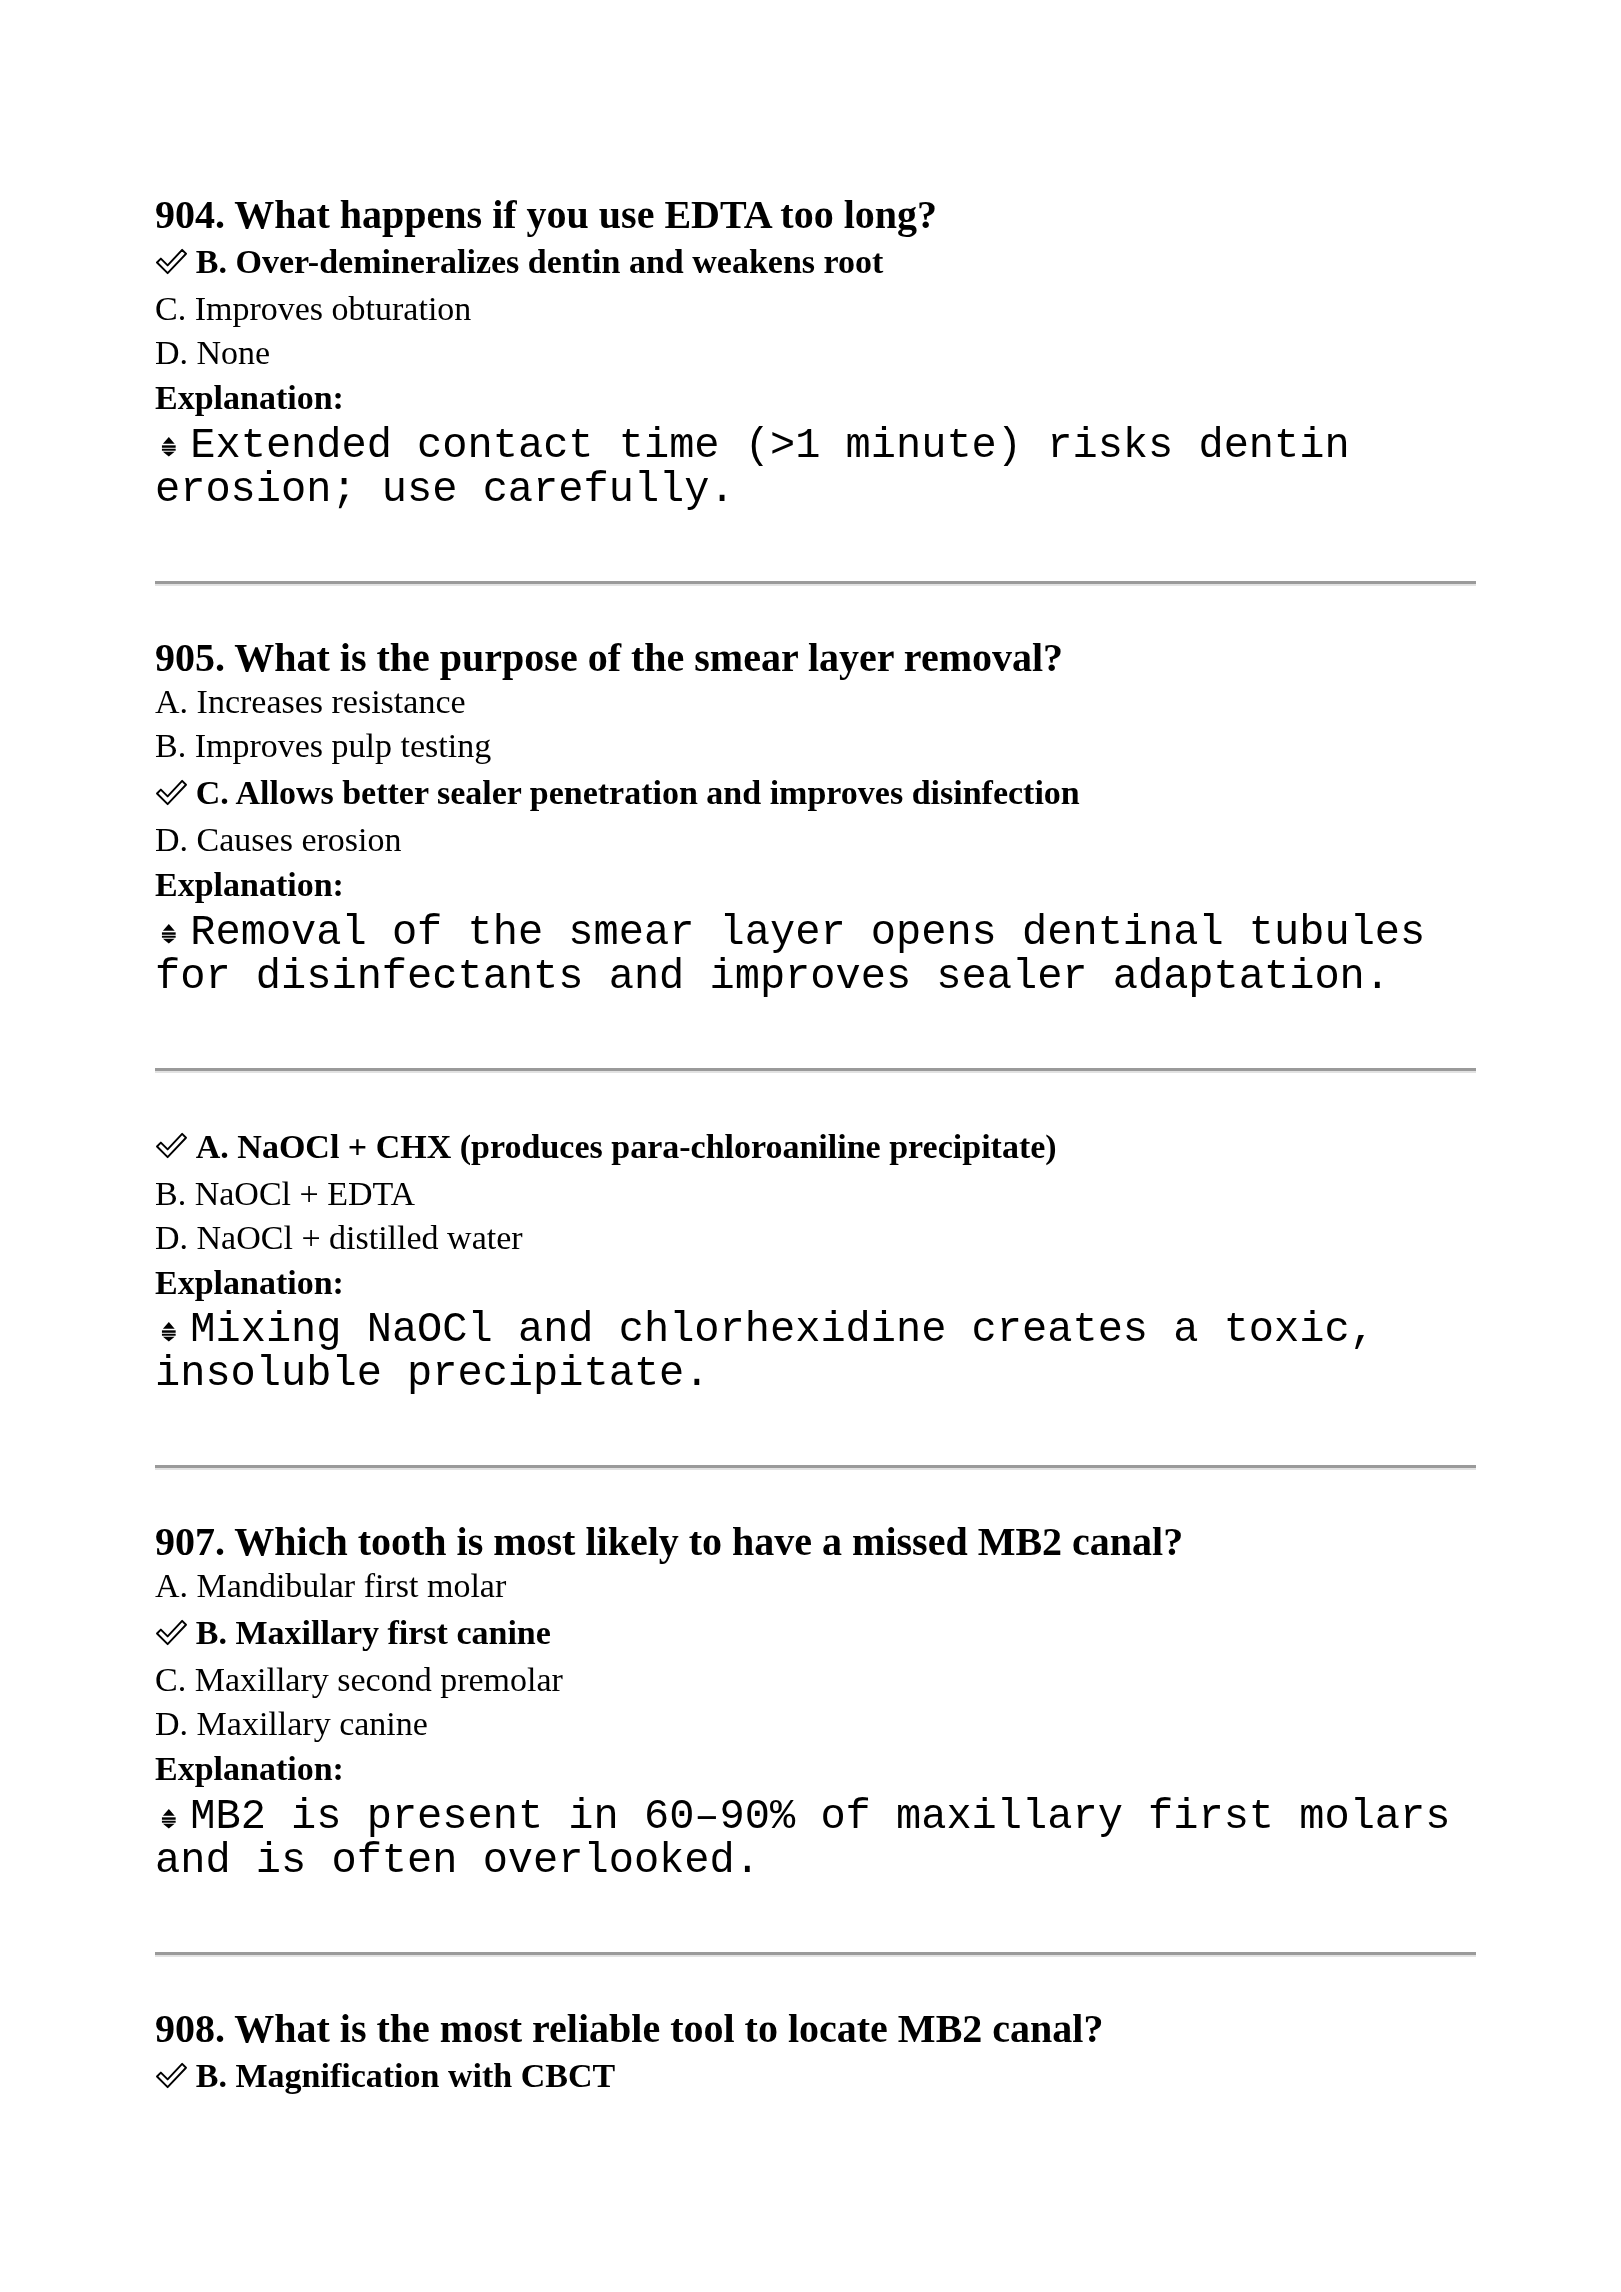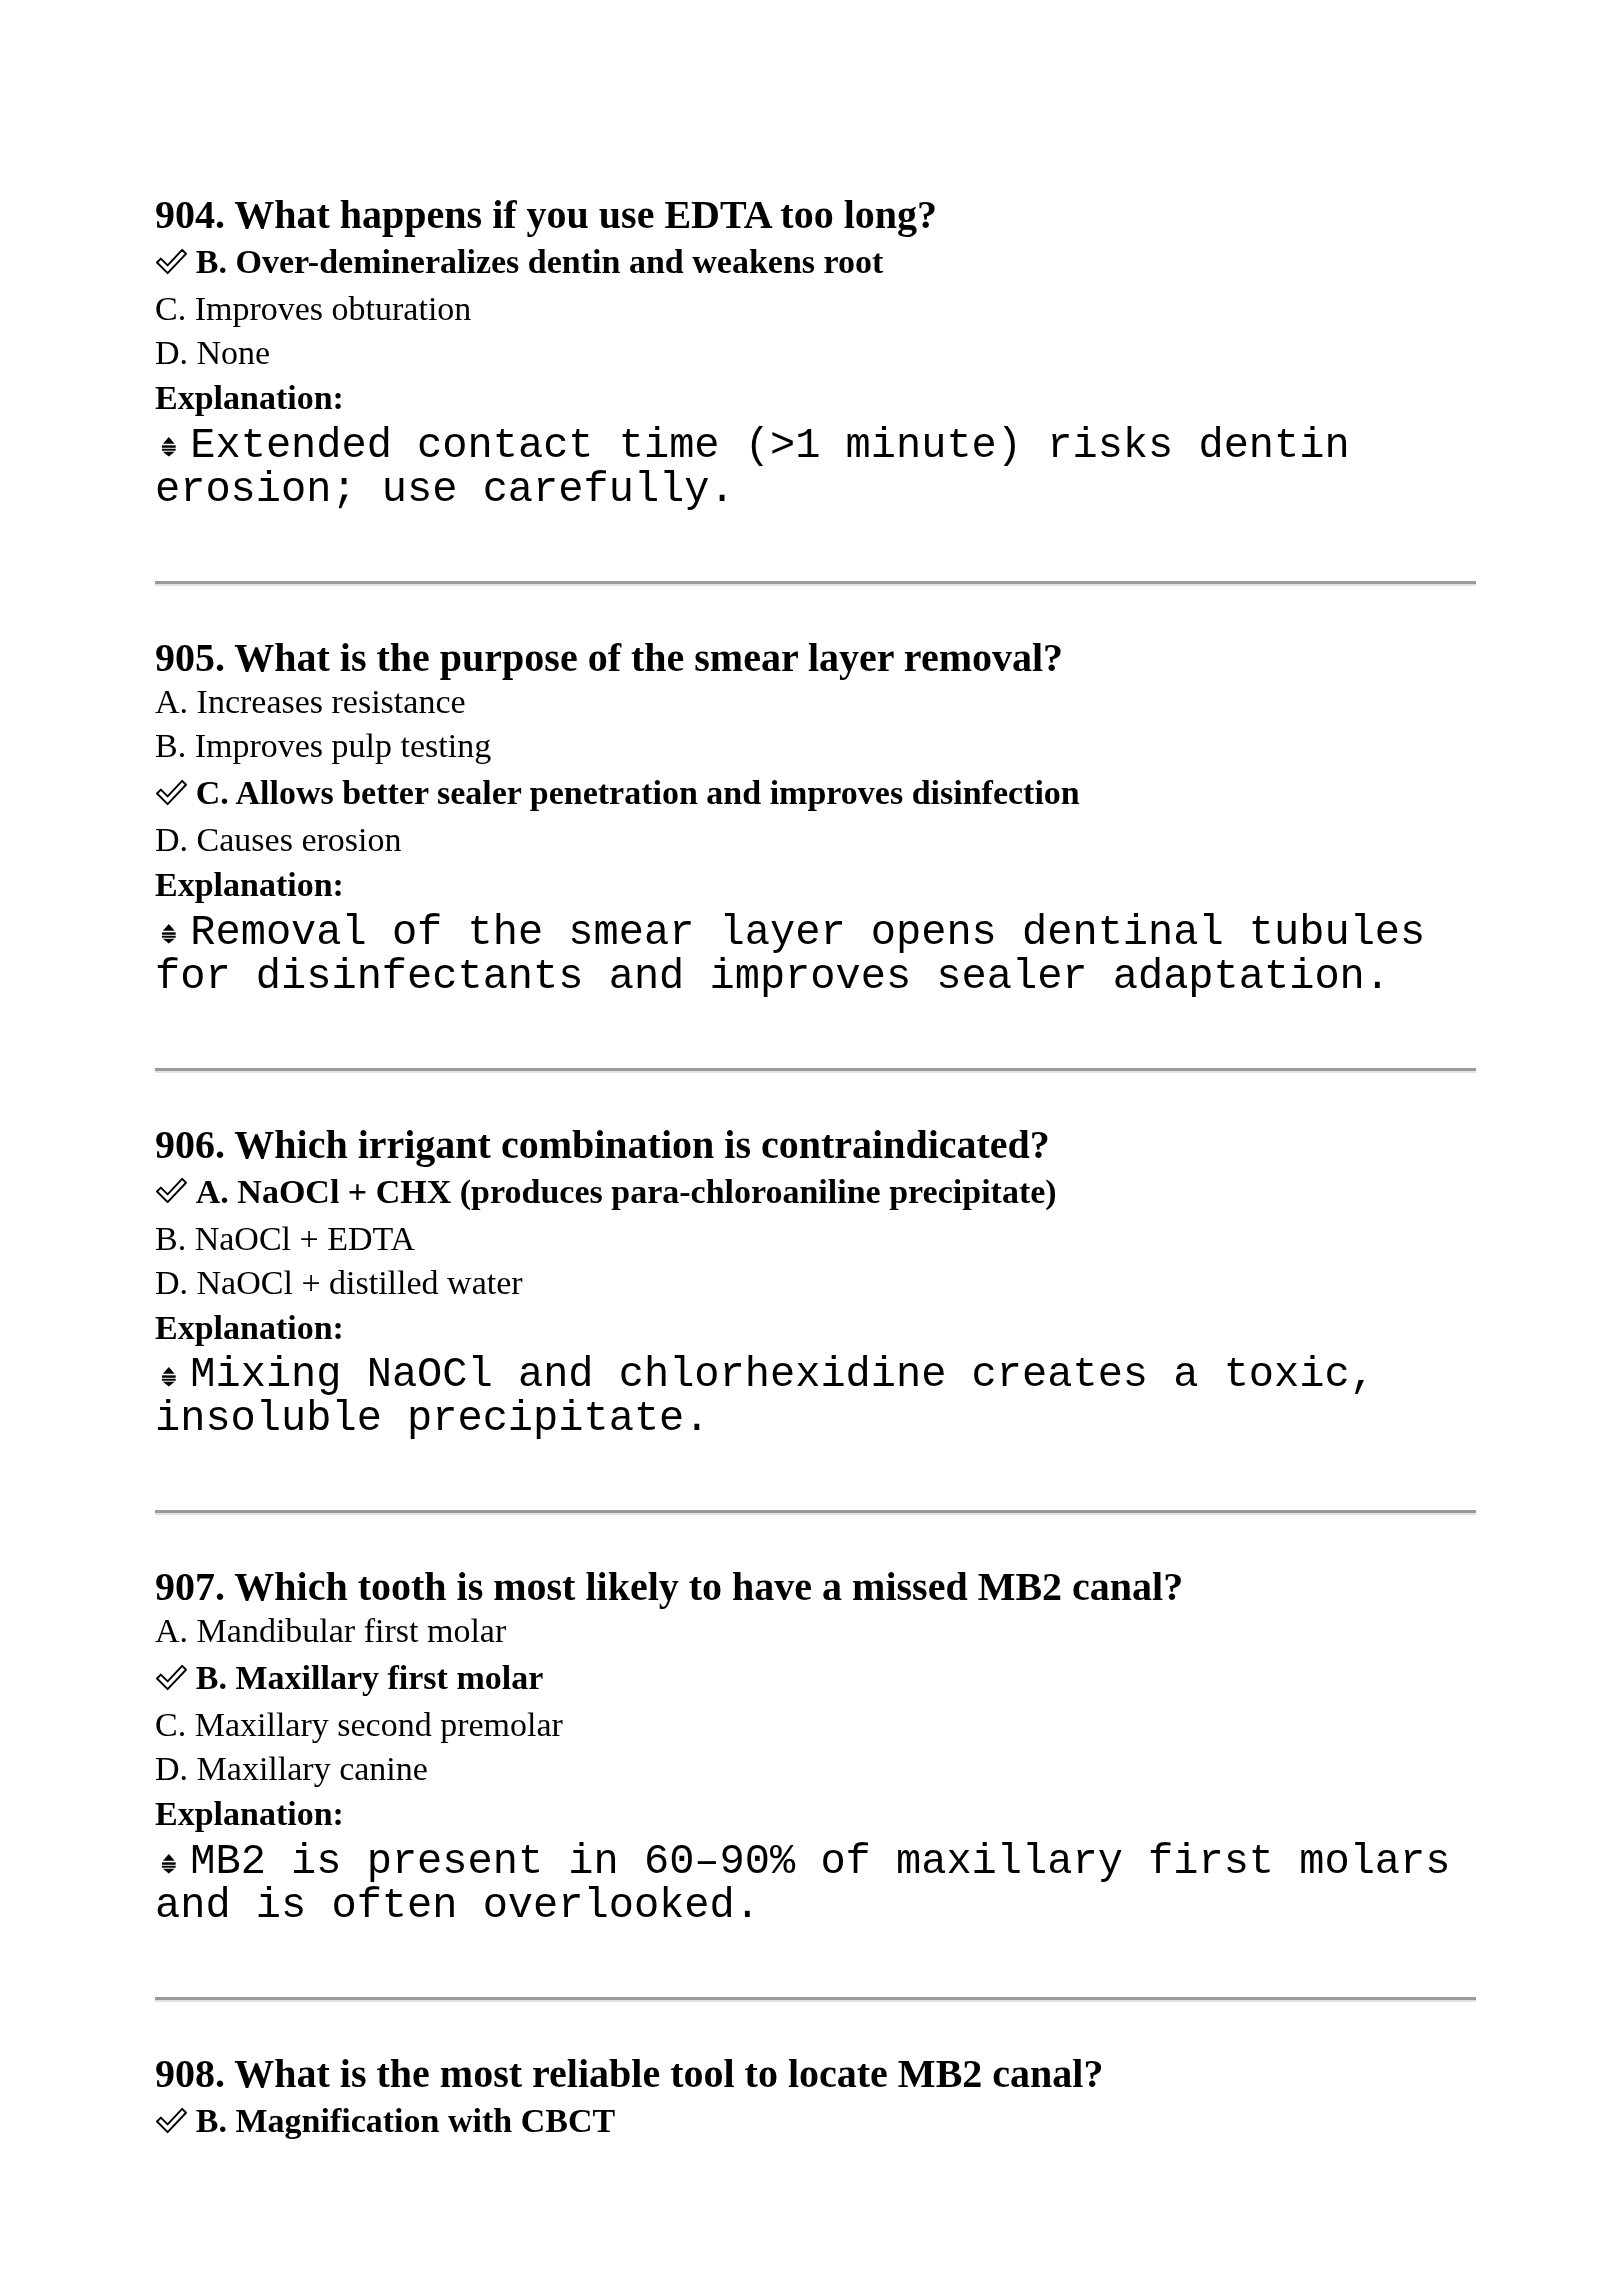--- a/index.html
+++ b/index.html
@@ -115,21 +115,20 @@
           <rect x="3" y="9.5" width="14" height="2.5" fill="#000"></rect>
           <rect x="3" y="13" width="14" height="2" fill="#000"></rect>
           <path d="M4 16 L16 16 L10 21 Z" fill="#000"></path>
         </svg><span>Removal of the smear layer opens dentinal tubules for disinfectants and improves sealer adaptation.</span></p>
   </section>
   <div class="gap-after-expl"></div>
   <div class="divider"></div>
   <div class="gap-after-divider"></div>
 
   <section class="question">
-    <p class="q-title">906. Which irrigant combination is contraindicated?</p>
     <p class="option correct"><svg class="check" viewBox="0 0 34 30">
           <path d="M2 16 L6 12 L13 19 L28 3 L32 7 L13 27 Z" fill="none" stroke="#000" stroke-width="2" stroke-linejoin="round"></path>
         </svg><span>A. NaOCl + CHX (produces para-chloroaniline precipitate)</span></p>
     <p class="option"><span>B. NaOCl + EDTA</span></p>
     <p class="option"><span>D. NaOCl + distilled water</span></p>
     <p class="expl-label">Explanation:</p>
     <p class="expl-text"><svg class="bullet" viewBox="0 0 20 22">
           <path d="M10 1 L16 8 L4 8 Z" fill="#000"></path>
           <rect x="3" y="9.5" width="14" height="2.5" fill="#000"></rect>
           <rect x="3" y="13" width="14" height="2" fill="#000"></rect>
@@ -138,21 +137,21 @@
   </section>
   <div class="gap-after-expl"></div>
   <div class="divider"></div>
   <div class="gap-after-divider"></div>
 
   <section class="question">
     <p class="q-title">907. Which tooth is most likely to have a missed MB2 canal?</p>
     <p class="option"><span>A. Mandibular first molar</span></p>
     <p class="option correct"><svg class="check" viewBox="0 0 34 30">
           <path d="M2 16 L6 12 L13 19 L28 3 L32 7 L13 27 Z" fill="none" stroke="#000" stroke-width="2" stroke-linejoin="round"></path>
-        </svg><span>B. Maxillary first molar</span></p>
+        </svg><span>B. Maxillary first canine</span></p>
     <p class="option"><span>C. Maxillary second premolar</span></p>
     <p class="option"><span>D. Maxillary canine</span></p>
     <p class="expl-label">Explanation:</p>
     <p class="expl-text"><svg class="bullet" viewBox="0 0 20 22">
           <path d="M10 1 L16 8 L4 8 Z" fill="#000"></path>
           <rect x="3" y="9.5" width="14" height="2.5" fill="#000"></rect>
           <rect x="3" y="13" width="14" height="2" fill="#000"></rect>
           <path d="M4 16 L16 16 L10 21 Z" fill="#000"></path>
         </svg><span>MB2 is present in 60–90% of maxillary first molars and is often overlooked.</span></p>
   </section>

